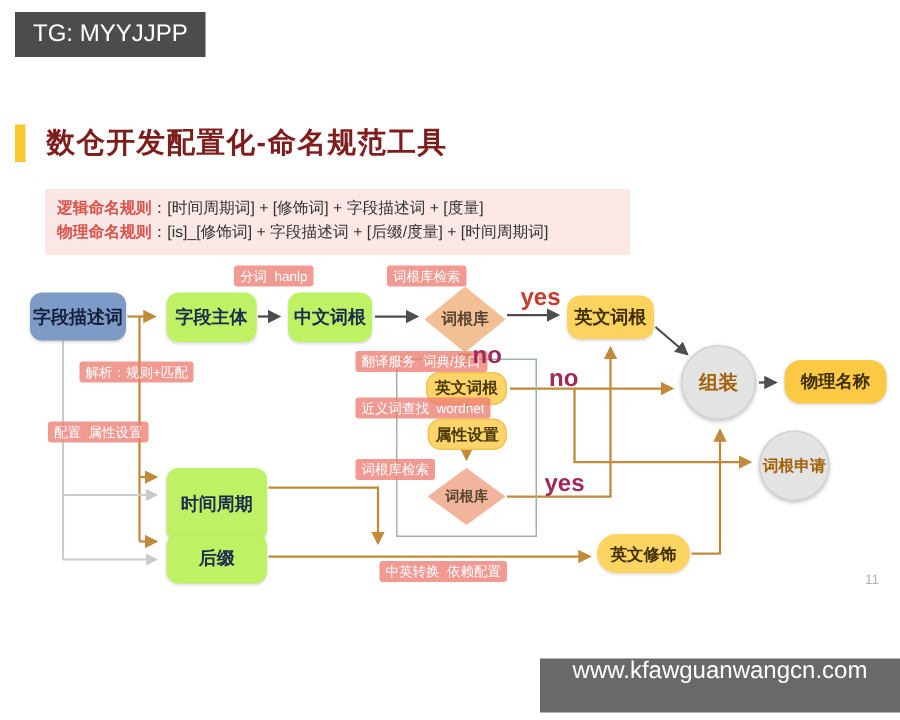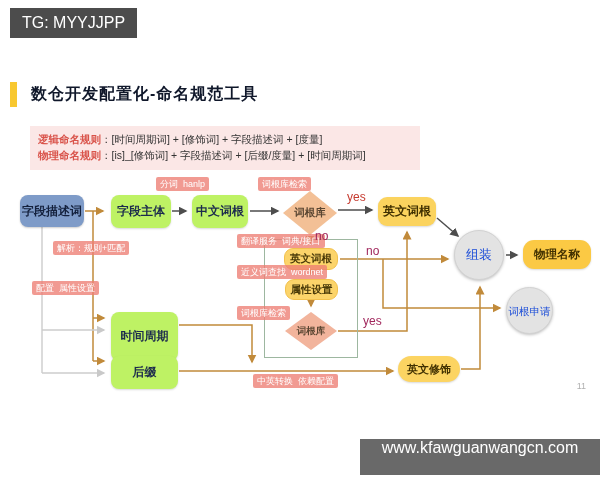--- a/index.html
+++ b/index.html
@@ -3,53 +3,53 @@
 <meta charset="utf-8">
 <style>
   html,body{margin:0;padding:0;background:#fff;}
   .slide{position:relative;width:600px;height:480px;background:#ffffff;overflow:hidden;
          font-family:"Liberation Sans","DejaVu Sans",sans-serif;}
   
   .tg-badge{position:absolute;left:10px;top:8px;width:127px;height:30px;background:#4c4c4c;
             color:#fff;font-size:16px;display:flex;align-items:center;padding-left:12px;box-sizing:border-box;}
   .title-wrap{position:absolute;left:10px;top:82px;display:flex;align-items:center;}
   .accent{width:7px;height:25px;background:#f8c830;margin-right:14px;}
-  .title{font-size:16px;font-weight:bold;color:#0f172a;letter-spacing:1px;}
+  .title{font-size:19px;font-weight:bold;color:#7f1d1d;letter-spacing:1px;}
   
   .rules{position:absolute;left:30px;top:126px;width:390px;height:44px;background:#fbe7e6;
          padding:5px 8px;box-sizing:border-box;font-size:10.5px;color:#333;line-height:16px;white-space:pre;}
   .rule-label{color:#d9534a;font-weight:bold;}
   
   .edges{position:absolute;left:0;top:0;z-index:1;}
   .eo{stroke:#c18a3a;stroke-width:1.5;fill:none;}
   .ed{stroke:#4d4d4d;stroke-width:1.5;fill:none;}
   .el{stroke:#cccccc;stroke-width:1.4;fill:none;}
   
   .node{position:absolute;z-index:2;display:flex;align-items:center;justify-content:center;
         box-sizing:border-box;text-align:center;}
   .blue{background:#bef264;border-radius:8px;color:#1c2b4d;font-weight:bold;font-size:12px;
         box-shadow:0 1px 2px rgba(0,0,0,.15);}
   .blue-dark{background:#7e9bc8;border-radius:8px;color:#14213d;font-weight:bold;font-size:12px;
         box-shadow:0 1px 2px rgba(0,0,0,.2);}
   .yellow{background:#fbd35e;border-radius:9px;color:#403000;font-weight:bold;font-size:12px;
         box-shadow:0 1px 2px rgba(0,0,0,.15);}
   .yellow-sm{background:#fcd46a;border-radius:9px;color:#4a3a08;font-weight:bold;font-size:10.5px;
         border:1px solid #f2c14e;}
-  .circle{background:#e3e3e3;border:1px solid #d2d2d2;border-radius:50%;color:#1d4ed8;
-        font-weight:normal;box-shadow:0 1px 3px rgba(0,0,0,.25);}
+  .circle{background:#e3e3e3;border:1px solid #d2d2d2;border-radius:50%;color:#a16207;
+        font-weight:bold;box-shadow:0 1px 3px rgba(0,0,0,.25);}
   .diamond{background:transparent;}
   .diamond svg{position:absolute;left:0;top:0;}
   .diamond .dlabel{position:relative;z-index:1;color:#5a4632;font-weight:bold;}
   .green-box{position:absolute;left:264px;top:239px;width:94px;height:119px;
         border:1px solid #9db7a0;z-index:1;box-sizing:border-box;}
   
   .tag{position:absolute;z-index:3;background:rgba(237,125,115,0.78);color:#fff;
        font-size:9px;padding:2px 4px;border-radius:2px;white-space:pre;line-height:10px;}
   
-  .yn{position:absolute;z-index:3;font-size:12px;font-weight:normal;}
+  .yn{position:absolute;z-index:3;font-size:16px;font-weight:bold;}
   .yn-red{color:#c63a2f;}
   .yn-purple{color:#a1285d;}
   
   .pagenum{position:absolute;right:14px;top:381px;font-size:9px;color:#b0b0b0;}
   .watermark{position:absolute;left:360px;top:439px;width:240px;height:36px;background:#696969;
        color:#fff;font-size:16px;display:flex;align-items:flex-start;justify-content:center;}
 </style>
 </head>
 <body>
 

